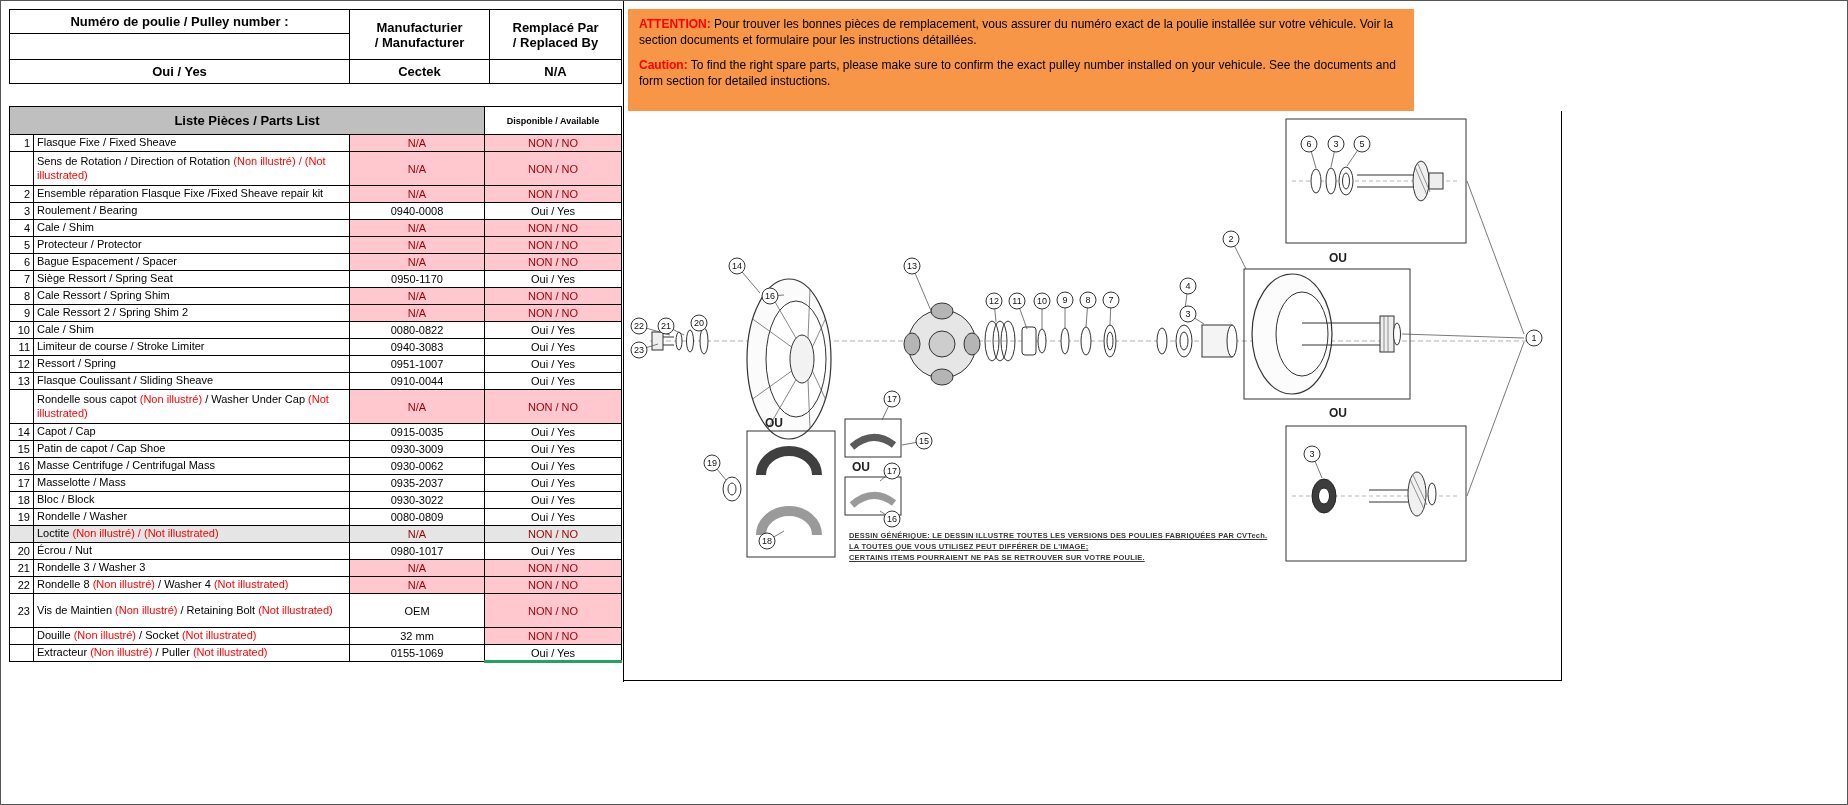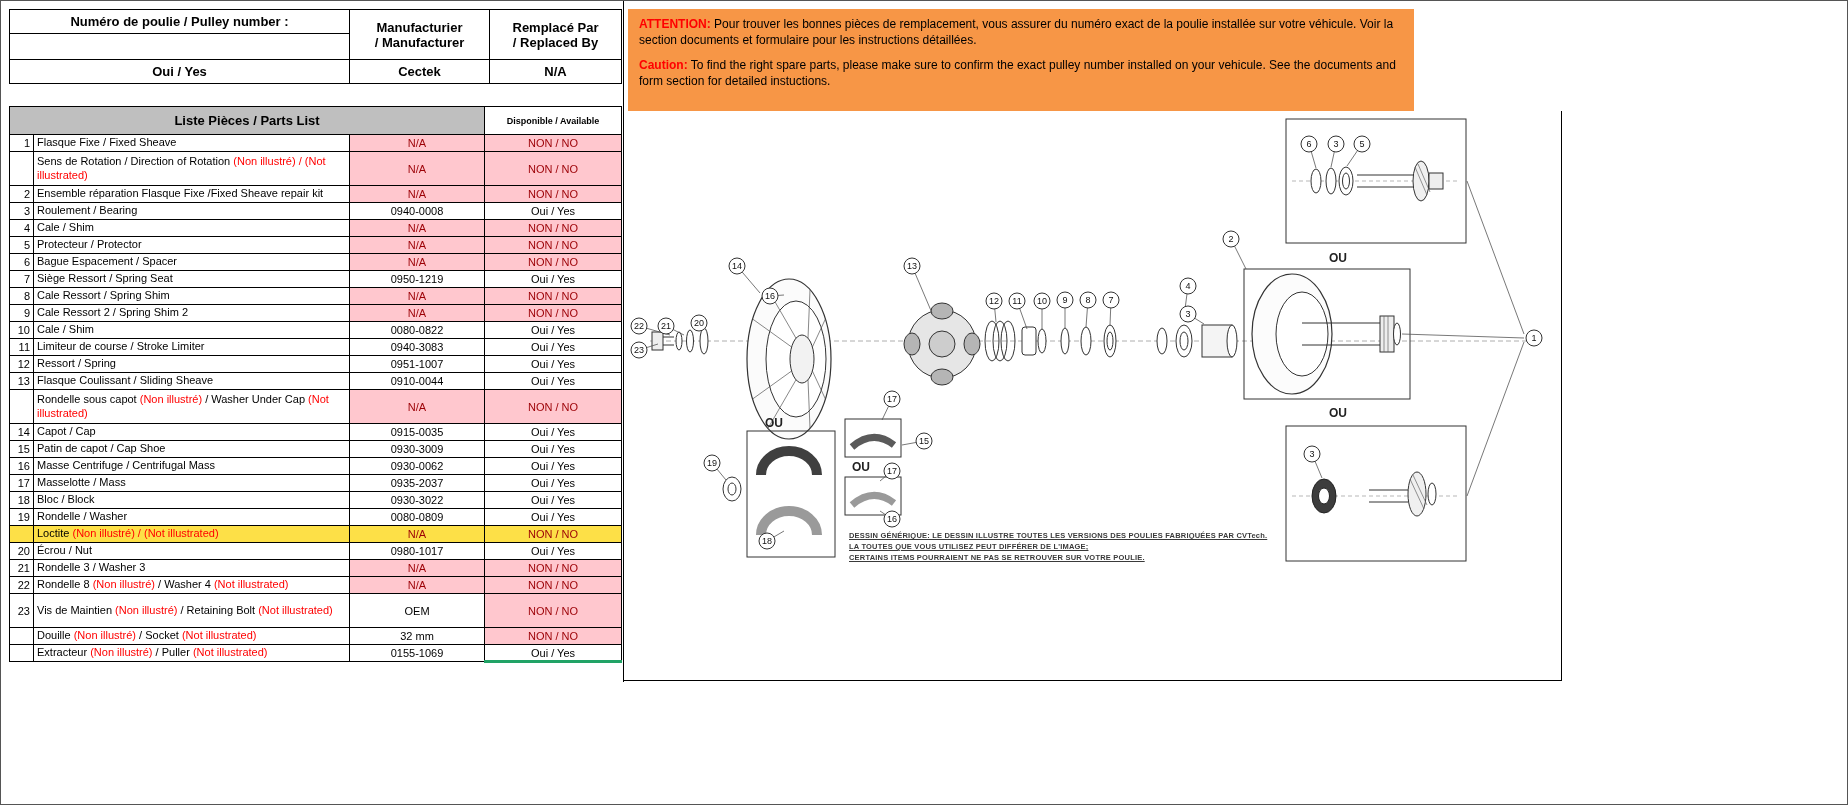--- a/index.html
+++ b/index.html
@@ -26,21 +26,21 @@
   .parts-table { position:absolute; left:8px; top:105px; width:612px; border-collapse:collapse; table-layout:fixed; }
   .parts-table th, .parts-table td { border:1px solid #000; overflow:hidden; }
   .pt-title { background:#BFBFBF; font-size:13px; font-weight:bold; height:28px; text-align:center; }
   .pt-avail-h { background:#fff; font-size:9px; font-weight:bold; text-align:center; }
   .parts-table td { font-size:11px; height:17px; padding:0 3px; vertical-align:middle; background:#fff; }
   .parts-table tr.tall td { height:34px; }
   .col-num { text-align:right; padding-right:3px; }
   .col-desc { text-align:left; line-height:1.25; }
   .col-part, .col-avail { text-align:center; }
   td.bad { background:#FFC7CE; color:#9C0006; }
-  tr.row-pink td { background:#fde047; }
+  tr.row-pink td { background:#e5e5e5; }
   span.red { color:#FF0000; }
   td.green-underline { border-bottom:3px solid #21A366; }
 
   
   .diagram-panel { position:absolute; left:623px; top:110px; width:938px; height:570px; background:#fff; border-right:1px solid #000; border-bottom:1px solid #000; }
   .drawing-svg, .callout-overlay { position:absolute; left:0; top:0; }
   .ou-label { position:absolute; transform:translate(-50%,-50%); font-size:12px; font-weight:bold; color:#222; }
   .diagram-caption { position:absolute; left:225px; top:420px; width:500px; font-size:7.5px; font-weight:bold; color:#3a3a3a; line-height:1.45; letter-spacing:0.2px;text-decoration:underline; }
 </style>
 </head>
@@ -135,21 +135,21 @@
         </tr>
         <tr>
           <td class="col-num">6</td>
           <td class="col-desc"><span>Bague Espacement / Spacer</span></td>
           <td class="col-part bad">N/A</td>
           <td class="col-avail bad">NON / NO</td>
         </tr>
         <tr>
           <td class="col-num">7</td>
           <td class="col-desc"><span>Siège Ressort / Spring Seat</span></td>
-          <td class="col-part">0950-1219</td>
+          <td class="col-part">0950-1170</td>
           <td class="col-avail">Oui / Yes</td>
         </tr>
         <tr>
           <td class="col-num">8</td>
           <td class="col-desc"><span>Cale Ressort / Spring Shim</span></td>
           <td class="col-part bad">N/A</td>
           <td class="col-avail bad">NON / NO</td>
         </tr>
         <tr>
           <td class="col-num">9</td>

